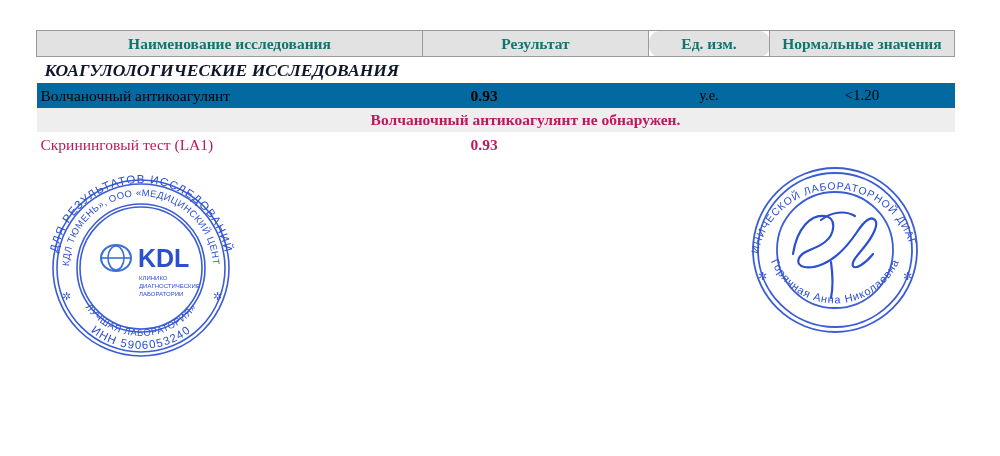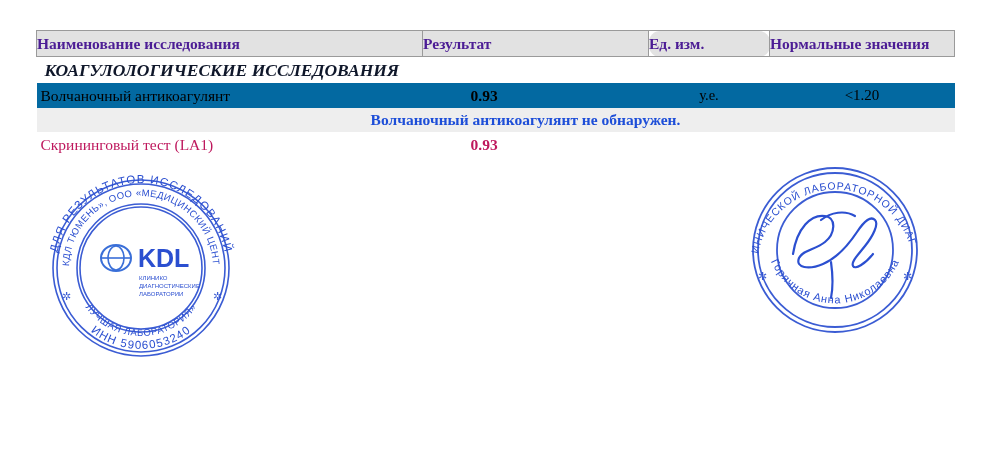--- a/index.html
+++ b/index.html
@@ -30,23 +30,23 @@
   .doc-table td {
     padding: 0;
     vertical-align: middle;
   }
   
   .hdr-row td {
     background: #e2e2e2;
     border: 1px solid #9a9a9a;
     font-weight: bold;
     font-size: 15.5px;
-    color: #4c1d95;
+    color: #0f766e;
     height: 25px;
-    text-align: left;
+    text-align: center;
   }
   .hdr-row td.c1 { width: 385px; }
   .hdr-row td.c2 { width: 225px; margin-left: 28px; }
   .hdr-row td.c3 { width: 120px; border-radius: 11px; }
   .hdr-row td.c4 { width: 184px; }
 
   .section-row td {
     background: #ffffff;
     font-weight: bold;
     font-style: italic;
@@ -66,21 +66,21 @@
   .data-row td.result { font-weight: bold; padding-left: 48px; text-align: left; }
   .data-row td.unit { text-align: center; font-size: 14.5px; margin-top: 48px; }
   .data-row td.norm { text-align: center; font-size: 15px; }
 
   .note-row td {
     background: #eeeeee;
     height: 24px;
     font-size: 15.5px;
     font-weight: bold;
     text-align: center;
-    color: #1d4ed8;
+    color: #be185d;
     padding-left: 60px;
     margin-top: 8px;
   }
 
   .plain-row td {
     background: #ffffff;
     height: 25px;
     font-size: 15.5px;
     color: #be185d;
   }

